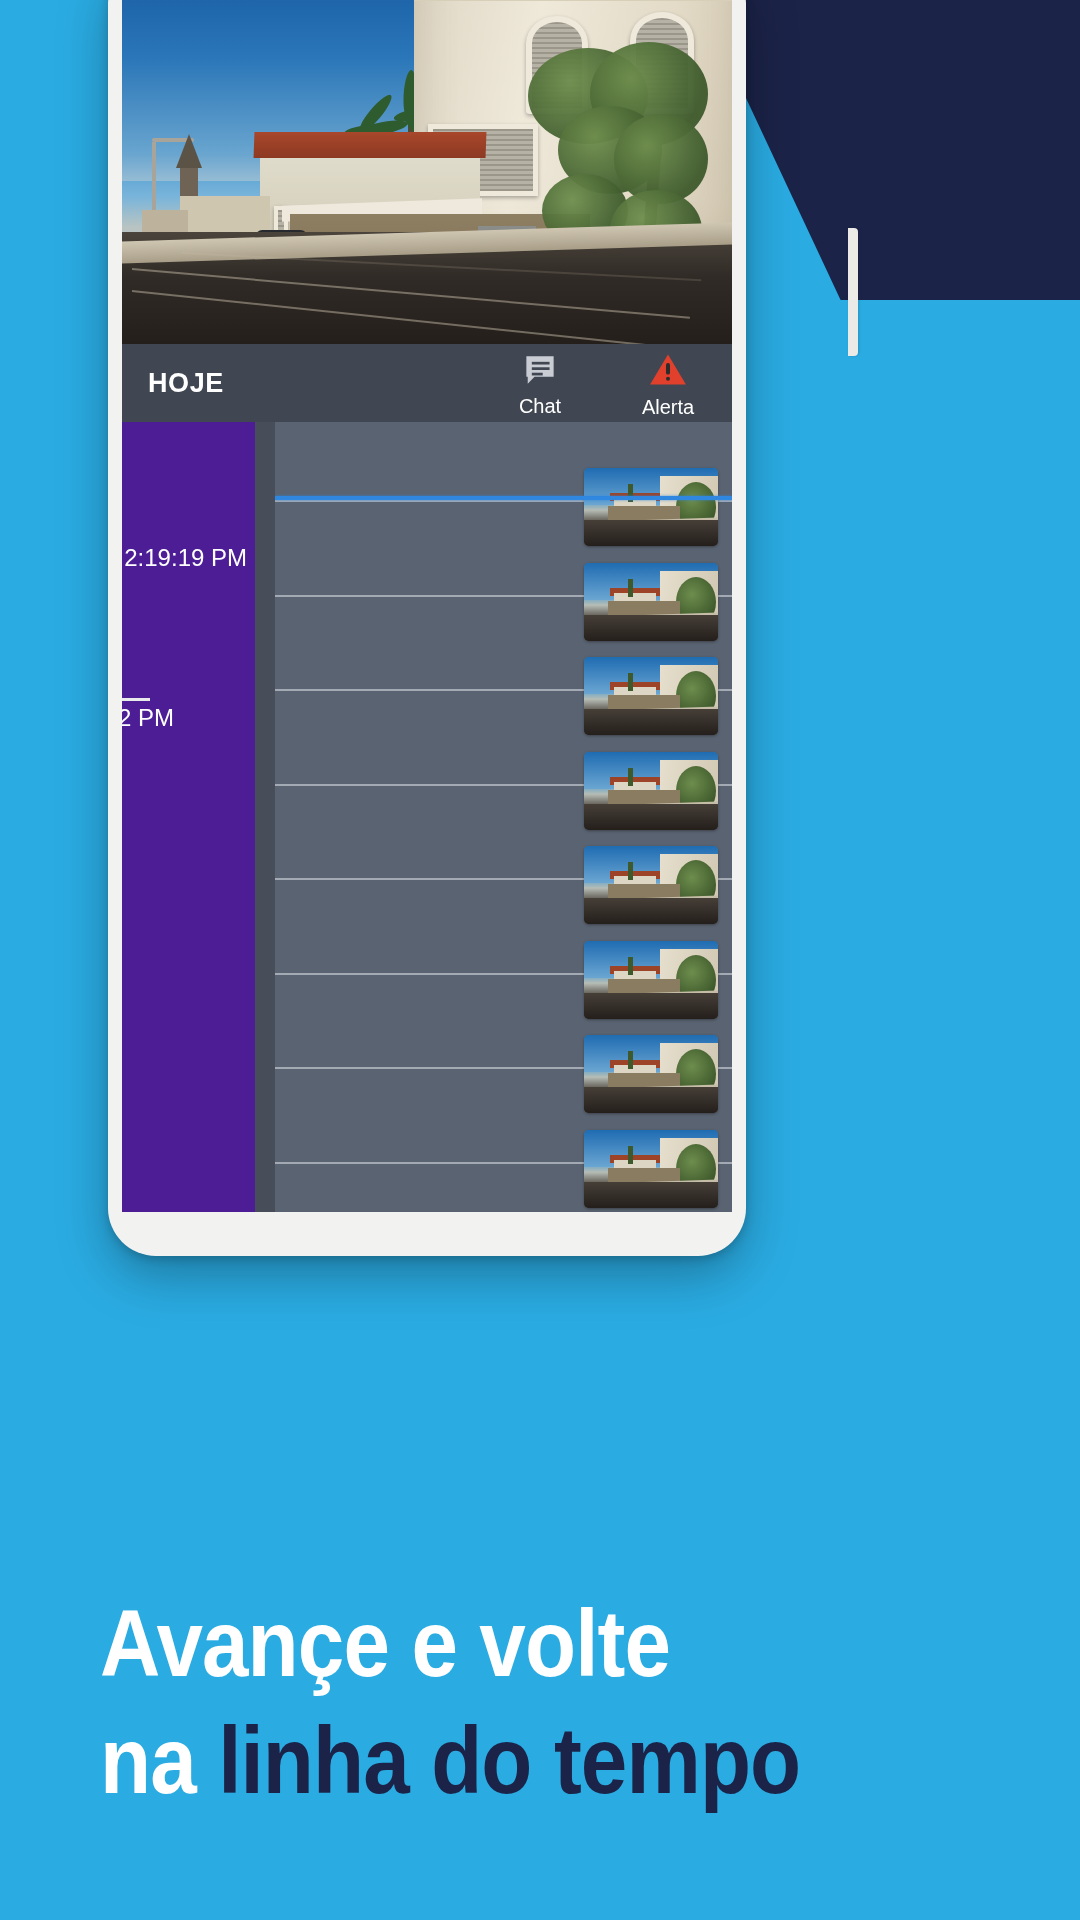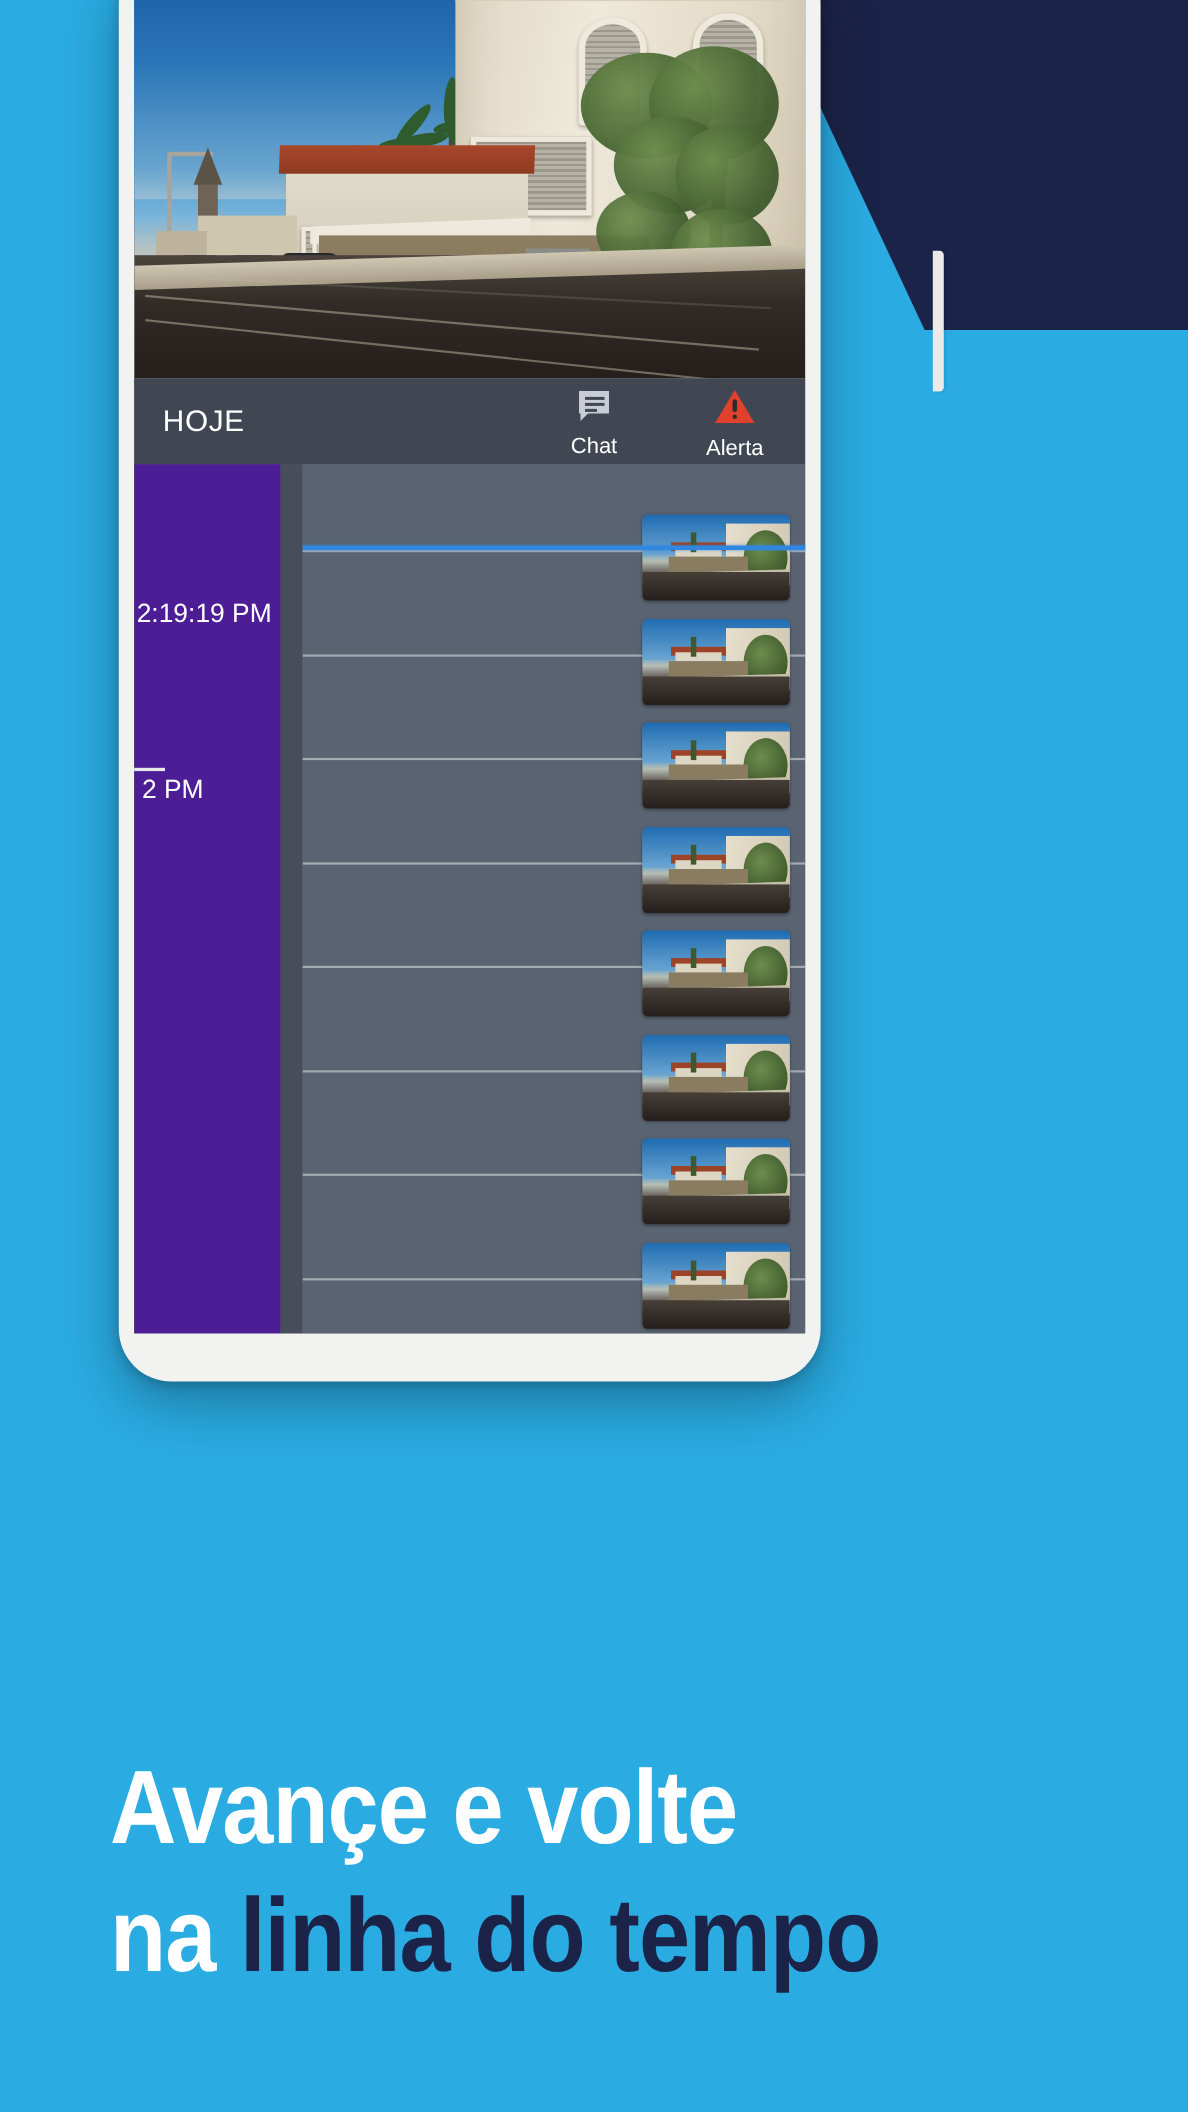--- a/index.html
+++ b/index.html
@@ -157,21 +157,21 @@
   .low-bldg{
     position:absolute; bottom:86px; background:#cfc6b0; 
   }
 
   
   #app-topbar{
     position:relative; height:78px; background:#414752;
     display:flex; align-items:center; padding:0 0 0 26px;
   }
   #today-label{
-    color:#fff; font-size:27px; letter-spacing:.6px;
+    color:#fff; font-size:27px; letter-spacing:.6px;font-weight:bold;
   }
   #topbar-actions{ margin-left:auto; display:flex; }
   .top-action{
     width:128px; display:flex; flex-direction:column; align-items:center;
     justify-content:center; gap:6px; padding-top:6px;
   }
   .top-action .lbl{ color:#fff; font-size:20px; }
 
   
   #timeline{
@@ -179,21 +179,21 @@
   }
   #time-gutter{
     width:133px; position:relative; background:#4c1d95;
     flex:0 0 133px;
   }
   #time-current{
     position:absolute; top:122px; right:8px; color:#fff; font-size:24px;
     white-space:nowrap;
   }
   #time-hour{
-    position:absolute; top:282px; left:-4px; color:#fff; font-size:24px;margin-left:11px;
+    position:absolute; top:282px; left:-4px; color:#fff; font-size:24px;
   }
   #time-hour-tick{
     position:absolute; top:276px; left:-4px; width:32px; height:3px; background:#e8eaec;
   }
   #gutter-divider{
     width:20px; flex:0 0 20px; background:#474e5a;
   }
   #track{
     position:relative; flex:1; background:#5a6371; overflow:hidden;
   }

